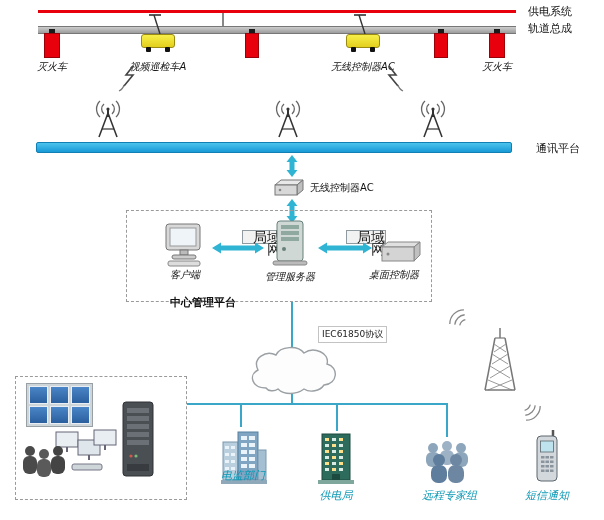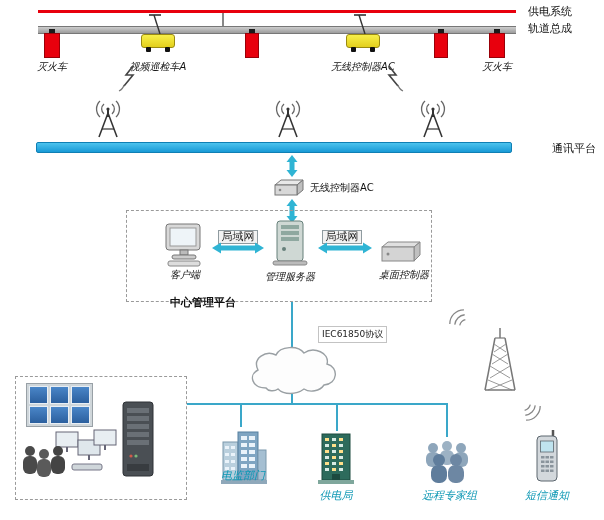--- a/index.html
+++ b/index.html
@@ -10,21 +10,21 @@
   .lbl-sm { font-size:10px; }
   .lbl-c { text-align:center;font-style:italic; }
   .lbl-bold { font-weight:bold; }
   .lbl-teal { color:#0d98b4; }
   .hline, .vline { background:#3aa7c9; }
   .dash-box { border:1px dashed #9a9a9a; }
   .fire { background:#e8000d; border:1px solid #990008; }
   .mount { background:#1a1a1a; }
   .patrol { background:linear-gradient(#f7ef4a,#e3cf1c); border:1px solid #9a8a10; border-radius:3px; }
   .wheel { position:absolute; width:5px; height:5px; background:#111; border-radius:1px; bottom:-5px; }
-  .tag { border:1px solid #8f9ba0; background:#f2f2f2; font-size:11px; line-height:12px; text-align:center; color:#222; }
+  .tag { border:1px solid #8f9ba0; background:#f2f2f2; font-size:14px; line-height:12px; text-align:right; color:#222;margin-left:24px; }
   .powerline { background:#e8000d; }
   .track { background:linear-gradient(#cdcdcd,#9c9c9c); border-top:1px solid #777; border-bottom:1px solid #777; }
   .commbar { background:linear-gradient(#4cc3ee,#189ad6); border:1px solid #0f7fb4; border-radius:2px; }
   .protocol-box { border:1px solid #c3c3c3; background:#fff; font-size:9px; padding:1px 3px; color:#222; white-space:nowrap; }
   .videowall { display:grid; grid-template-columns:repeat(3,19px); grid-auto-rows:18px; gap:2px; background:#cfd6da; padding:2px; border:1px solid #98a0a6; }
   .vw-cell { background:linear-gradient(#4a86c8,#2b5f9e); border:1px solid #e8eef4; }
 </style>
 </head>
 <body>
 
@@ -104,21 +104,21 @@
     <path d="M28 8 a11 11 0 0 1 0 16" stroke="#666" fill="none" stroke-width="1.3"></path>
     <path d="M24 11 a6.5 6.5 0 0 1 0 10" stroke="#666" fill="none" stroke-width="1.3"></path>
     <circle cx="20" cy="16" r="1.6" fill="#333"></circle>
     <line x1="20" y1="16" x2="20" y2="24" stroke="#333" stroke-width="2"></line>
     <line x1="20" y1="20" x2="11" y2="44" stroke="#333" stroke-width="1.6"></line>
     <line x1="20" y1="20" x2="29" y2="44" stroke="#333" stroke-width="1.6"></line>
     <line x1="14" y1="36" x2="26" y2="36" stroke="#333" stroke-width="1.2"></line>
   </svg>
 
   <div class="abs commbar" style="left:36px;top:142px;width:476px;height:11px;"></div>
-  <div class="abs lbl" style="left:552px;top:141px;">通讯平台</div>
+  <div class="abs lbl" style="left:536px;top:141px;">通讯平台</div>
 
   <svg class="abs" style="left:285px;top:155px;" width="14" height="22">
     <polygon points="7,0 1.5,7 12.5,7" fill="#2fb4d4"></polygon>
     <rect x="4.5" y="6" width="5" height="10" fill="#2fb4d4"></rect>
     <polygon points="7,22 1.5,15 12.5,15" fill="#2fb4d4"></polygon>
   </svg>
 
   <svg class="abs" style="left:272px;top:177px;" width="34" height="22">
     <polygon points="3,8 25,8 31,3 9,3" fill="#e8e8e8" stroke="#777"></polygon>
     <polygon points="25,8 31,3 31,13 25,18" fill="#bfbfbf" stroke="#777"></polygon>
@@ -168,21 +168,21 @@
 
   <svg class="abs" style="left:378px;top:238px;" width="44" height="28">
     <polygon points="4,9 36,9 42,4 10,4" fill="#e0e0e0" stroke="#888"></polygon>
     <polygon points="36,9 42,4 42,17 36,23" fill="#c0c0c0" stroke="#888"></polygon>
     <rect x="4" y="9" width="32" height="14" fill="#d4d4d4" stroke="#888"></rect>
     <circle cx="10" cy="16" r="1.5" fill="#888"></circle>
   </svg>
 
   <div class="abs lbl lbl-sm lbl-c" style="left:160px;top:268px;width:50px;">客户端</div>
   <div class="abs lbl lbl-sm lbl-c" style="left:260px;top:270px;width:60px;">管理服务器</div>
-  <div class="abs lbl lbl-sm lbl-c" style="left:374px;top:268px;width:60px;">桌面控制器</div>
+  <div class="abs lbl lbl-sm lbl-c" style="left:364px;top:268px;width:60px;">桌面控制器</div>
   <div class="abs lbl lbl-bold" style="left:170px;top:295px;">中心管理平台</div>
 
   <div class="abs vline" style="left:291px;top:302px;width:2px;height:48px;"></div>
   <div class="abs protocol-box" style="left:298px;top:326px;margin-left:20px;">IEC61850协议</div>
 
   <svg class="abs" style="left:246px;top:344px;" width="92" height="52">
     <path d="M20 44 C 6 44 2 31 12 26 C 6 14 20 6 30 11 C 34 2 52 1 58 9 C 68 2 84 9 81 20 C 93 23 92 40 78 41 C 74 47 64 49 58 45 C 50 51 38 51 32 45 C 28 48 22 47 20 44 Z" fill="#fdfdfd" stroke="#9aa0a4" stroke-width="1.4"></path>
   </svg>
 
   <div class="abs vline" style="left:291px;top:394px;width:2px;height:10px;"></div>

